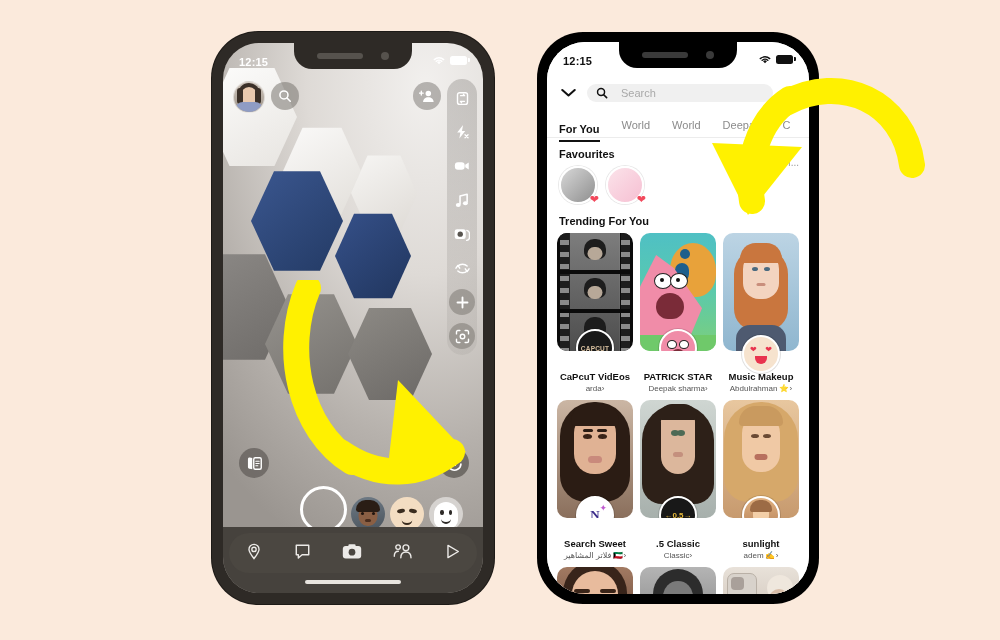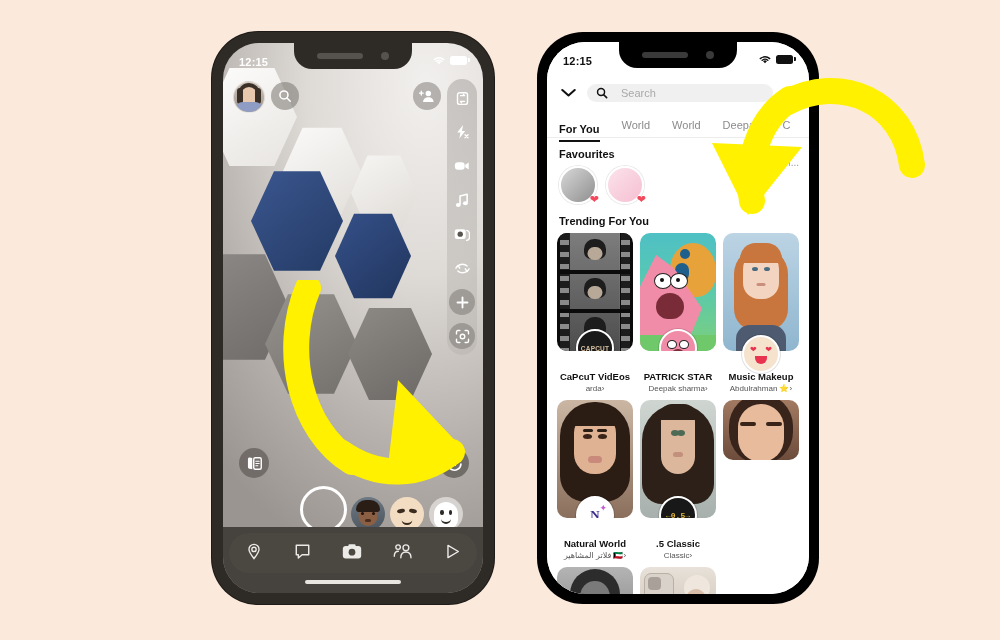--- a/index.html
+++ b/index.html
@@ -513,44 +513,62 @@
                 <div style="position:absolute;left:26px;top:34px;width:9px;height:5px;border-radius:50%;background:#3a2318;"></div>
                 <div style="position:absolute;right:26px;top:34px;width:9px;height:5px;border-radius:50%;background:#3a2318;"></div>
                 <div style="position:absolute;left:26px;top:29px;width:10px;height:3px;border-radius:3px;background:#2b1c14;"></div>
                 <div style="position:absolute;right:26px;top:29px;width:10px;height:3px;border-radius:3px;background:#2b1c14;"></div>
                 <div style="position:absolute;left:50%;transform:translateX(-50%);top:56px;width:14px;height:7px;border-radius:7px;background:#c98a7c;"></div>
                 <div class="card-icon" style="background:#fff;">
                   <span style="color:#3b2c8a;font-size:13px;font-weight:bold;font-family:'Liberation Serif',serif;">N</span>
                   <span style="position:absolute;right:5px;top:5px;color:#c05bd0;font-size:9px;">✦</span>
                 </div>
               </div>
-              <div class="card-title">Natural World</div>
+              <div class="card-title">Search Sweet</div>
               <div class="card-author">
                 <span>فلاتر المشاهير 🇰🇼</span><span>›</span>
               </div>
             </div>
 
             <div class="card">
               <div class="card-img" style="background:linear-gradient(180deg,#cfd6d2,#a7b0ac);">
                 <div style="position:absolute;left:50%;transform:translateX(-50%);top:4px;width:72px;height:100px;border-radius:36px 36px 20px 20px;background:#2d2018;"></div>
                 <div style="position:absolute;left:50%;transform:translateX(-50%);top:8px;width:34px;height:66px;border-radius:17px 17px 22px 22px;background:#dcb79c;"></div>
                 <div style="position:absolute;left:50%;transform:translateX(-50%);top:4px;width:38px;height:16px;border-radius:19px 19px 4px 4px;background:#2d2018;"></div>
                 <div style="position:absolute;left:31px;top:30px;width:8px;height:6px;border-radius:50%;background:#4d6a55;"></div>
                 <div style="position:absolute;right:31px;top:30px;width:8px;height:6px;border-radius:50%;background:#4d6a55;"></div>
                 <div style="position:absolute;left:50%;transform:translateX(-50%);top:52px;width:10px;height:5px;border-radius:5px;background:#c4907e;"></div>
-                <div class="card-icon" style="background:#181818;font-family:Liberation Mono, monospace;">
+                <div class="card-icon" style="background:#181818;">
                   <span style="color:#e5b83a;font-size:8px;font-weight:bold;">←0.5→</span>
                 </div>
               </div>
               <div class="card-title">.5 Classic</div>
               <div class="card-author">
                 <span>Classic</span><span>›</span>
               </div>
             </div>
 
+            <div class="card">
+              <div class="card-img" style="background:linear-gradient(180deg,#e8c79f,#c79a6e);">
+                <div style="position:absolute;left:50%;transform:translateX(-50%);top:2px;width:74px;height:100px;border-radius:37px 37px 24px 24px;background:#d6a86a;"></div>
+                <div style="position:absolute;left:50%;transform:translateX(-50%);top:14px;width:38px;height:58px;border-radius:19px 19px 18px 18px;background:#f0c9a5;"></div>
+                <div style="position:absolute;left:50%;transform:translateX(-50%);top:6px;width:44px;height:20px;border-radius:22px 22px 5px 5px;background:#c99a5f;"></div>
+                <div style="position:absolute;left:28px;top:34px;width:8px;height:4px;border-radius:50%;background:#6a4a34;"></div>
+                <div style="position:absolute;right:28px;top:34px;width:8px;height:4px;border-radius:50%;background:#6a4a34;"></div>
+                <div style="position:absolute;left:50%;transform:translateX(-50%);top:54px;width:13px;height:6px;border-radius:6px;background:#b8705e;"></div>
+                <div class="card-icon" style="background:linear-gradient(180deg,#e0b07f,#b5825a);">
+                  <div style="position:absolute;left:50%;transform:translateX(-50%);top:5px;width:16px;height:20px;border-radius:8px 8px 7px 7px;background:#f3cfa8;"></div>
+                  <div style="position:absolute;left:50%;transform:translateX(-50%);top:2px;width:22px;height:12px;border-radius:11px 11px 3px 3px;background:#9c6b45;"></div>
+                </div>
+              </div>
+              <div class="card-title">sunlight</div>
+              <div class="card-author">
+                <span>adem ✍</span><span>›</span>
+              </div>
+            </div>
 
             <div class="card">
               <div class="card-img" style="height:60px;background:linear-gradient(180deg,#a27a62,#6d4c3c);">
                 <div style="position:absolute;left:50%;transform:translateX(-50%);top:-6px;width:64px;height:70px;border-radius:32px;background:#38241a;"></div>
                 <div style="position:absolute;left:50%;transform:translateX(-50%);top:4px;width:46px;height:58px;border-radius:23px;background:#e8bb9d;"></div>
 
                 <div style="position:absolute;left:17px;top:22px;width:16px;height:4px;border-radius:4px;background:#3a2418;"></div>
                 <div style="position:absolute;right:17px;top:22px;width:16px;height:4px;border-radius:4px;background:#3a2418;"></div>
               </div>
             </div>

